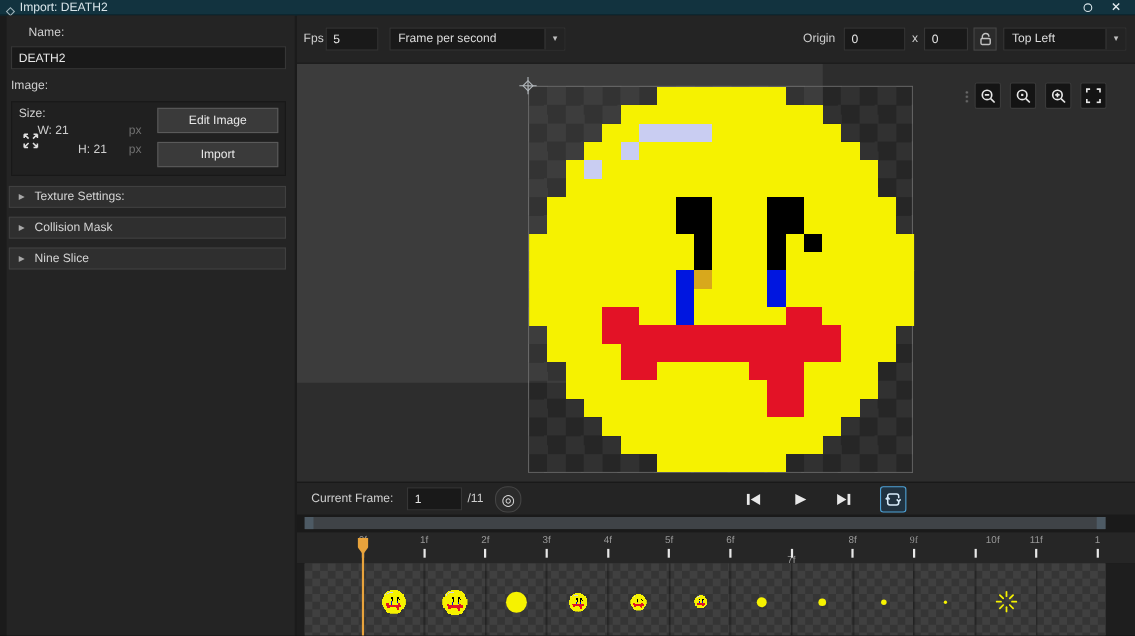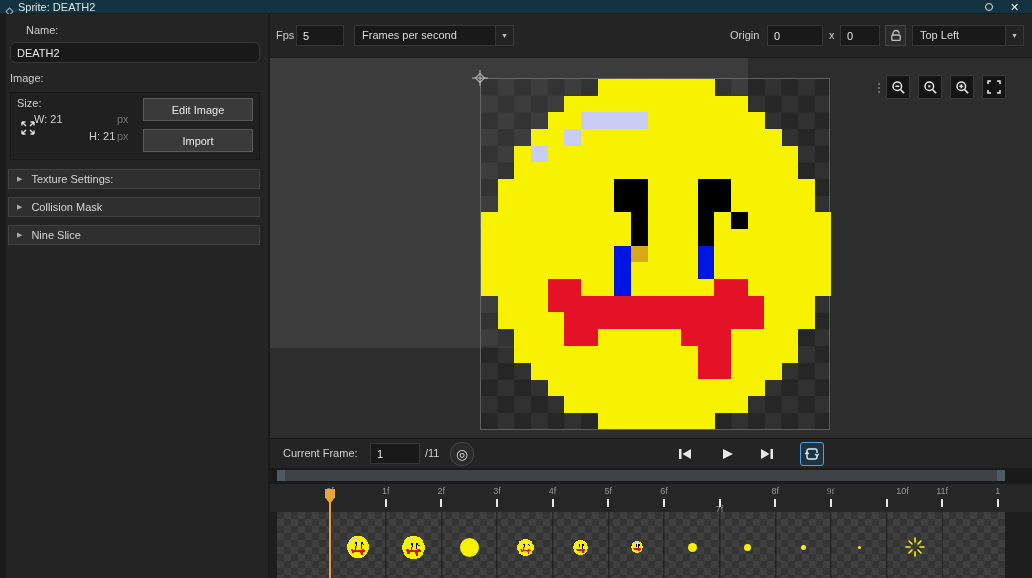--- a/index.html
+++ b/index.html
@@ -66,43 +66,43 @@
 <body>
 
 <div class="window">
 
   <div class="titlebar">
     <span class="t-icon">
       <svg width="9" height="9">
           <rect x="2" y="2" width="5" height="5" transform="rotate(45 4.5 4.5)" fill="none" stroke="#9fb3ba" stroke-width="1"></rect>
         </svg>
     </span>
-    <span class="t-title">Sprite: DEATH2</span>
+    <span class="t-title">Import: DEATH2</span>
     <span class="t-circle"></span>
     <span class="t-close">✕</span>
   </div>
 
   <div class="left-panel">
     <span class="lbl" style="left:4px;top:10px;padding-left:16px;">Name:</span>
-    <input class="tin" style="left: 4px; top: 28px; width: 250px; border-radius: 6px;" value="DEATH2">
+    <input class="tin" style="left: 4px; top: 28px; width: 250px;" value="DEATH2">
     <span class="lbl" style="left:4px;top:58px;">Image:</span>
 
     <div class="sizebox">
       <span class="lbl" style="left:6px;top:4px;">Size:</span>
       <span style="position:absolute;left:8px;top:26px;">
         <svg width="18" height="18" viewBox="0 0 18 18" stroke="#e0e0e0" stroke-width="1.4" fill="none">
           <path d="M7 7 L3 3 M3 3 h3.5 M3 3 v3.5"></path>
           <path d="M11 11 L15 15 M15 15 h-3.5 M15 15 v-3.5"></path>
           <path d="M11 7 L15 3 M15 3 h-3.5 M15 3 v3.5"></path>
           <path d="M7 11 L3 15 M3 15 h3.5 M3 15 v-3.5"></path>
         </svg>
       </span>
       <span class="lbl" style="left:23px;top:20px;">W: 21</span>
       <span class="lbl dim" style="left:106px;top:20px;">px</span>
-      <span class="lbl" style="left:34px;top:37px;padding-left:44px;">H: 21</span>
+      <span class="lbl" style="left:16px;top:37px;padding-left:44px;">H: 21</span>
       <span class="lbl dim" style="left:106px;top:37px;">px</span>
       <div class="pbtn" style="left:132px;top:5px;width:110px;height:23px;">Edit Image</div>
       <div class="pbtn" style="left:132px;top:36px;width:110px;height:23px;">Import</div>
     </div>
 
     <div class="section" style="top:183px;">
       <span class="sec-arrow">▶</span>
       <span>Collision Mask</span>
     </div>
     <div class="section" style="top:155px;">
@@ -112,21 +112,21 @@
     <div class="section" style="top:211px;">
       <span class="sec-arrow">▶</span>
       <span>Nine Slice</span>
     </div>
   </div>
 
   <div class="toolbar">
     <span class="lbl" style="left:6px;top:15px;">Fps</span>
     <input class="tin" style="left: 26px; top: 11px; width: 48px;" value="5">
     <div class="dd" style="left:84px;top:11px;width:160px;">
-      <span class="dd-text">Frames per second</span>
+      <span class="dd-text">Frame per second</span>
       <span class="dd-arrow">▼</span>
     </div>
     <span class="lbl" style="left:460px;top:15px;">Origin</span>
     <input class="tin" style="left: 497px; top: 11px; width: 56px;" value="0">
     <span class="lbl" style="left:559px;top:15px;">x</span>
     <input class="tin" style="left: 570px; top: 11px; width: 40px;" value="0">
     <div class="sqbtn" style="left:615px;top:11px;">
       <svg width="12" height="13" viewBox="0 0 12 13">
         <path d="M3 6 V4.5 a3 3 0 0 1 6 0" fill="none" stroke="#c2c2c2" stroke-width="1.3"></path>
         <rect x="1.8" y="6" width="8.4" height="5.4" rx="1" fill="none" stroke="#c2c2c2" stroke-width="1.3"></rect>

